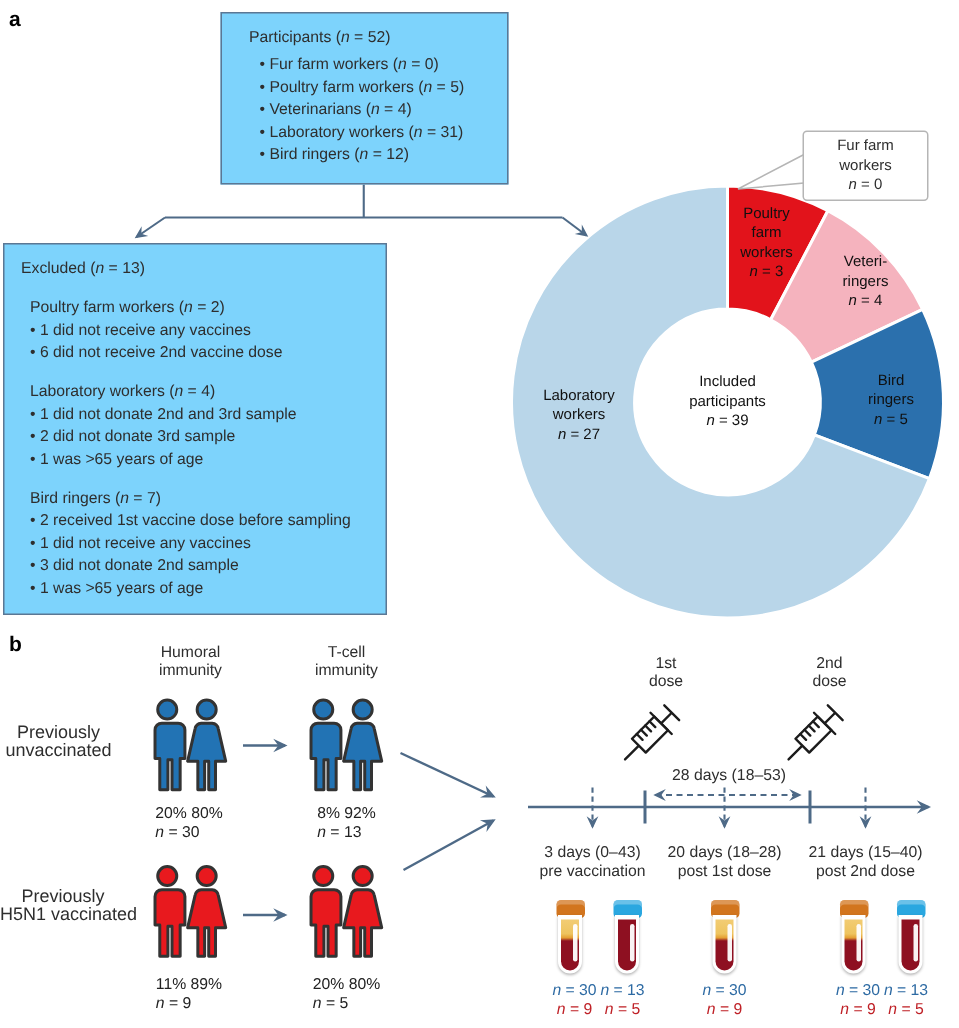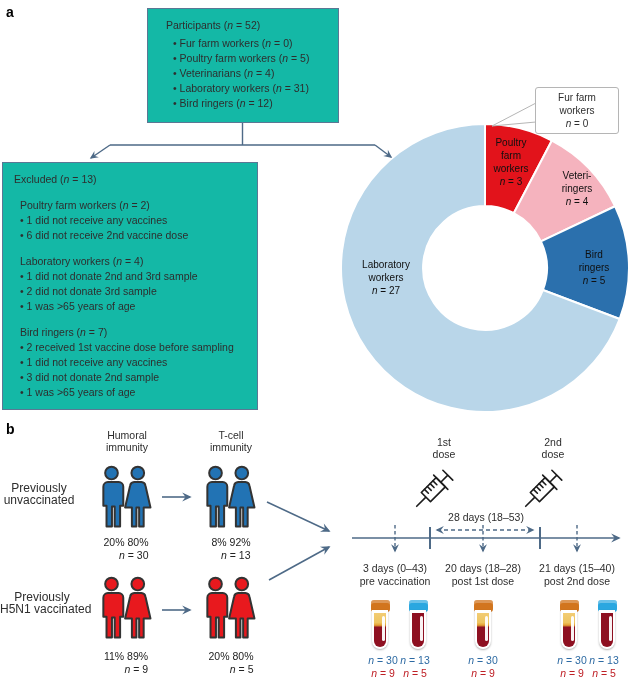--- a/index.html
+++ b/index.html
@@ -1,34 +1,34 @@
 <!DOCTYPE html>
 <html><head>
 <meta charset="utf-8">
 <style>
   html,body{margin:0;padding:0;background:#fff}
   #root{position:relative;width:639px;height:685px;background:#fff;
         font-family:"Liberation Sans",sans-serif;color:#2e2e2e;overflow:hidden}
   .abs{position:absolute}
   .panel-label{font-weight:bold;font-size:14px;color:#000}
-  .box{position:absolute;border:1.5px solid #5b7794;background:#14b8a6;
+  .box{position:absolute;border:1.5px solid #5b7794;background:#7dd3fc;
        font-size:10.5px;line-height:15px;box-sizing:border-box}
   .box .bx-title{white-space:nowrap}
   ul.plain{list-style:none;margin:0;padding:0}
   ul.plain li{white-space:nowrap}
   li.bullet::before{content:"• "}
   .grp{margin-top:11px}
   .donut-label{position:absolute;transform:translate(-50%,-50%);text-align:center;
                font-size:10px;line-height:13px;color:#101010;white-space:nowrap}
   .callout{position:absolute;border:1px solid #b5b5b5;border-radius:3px;background:#fff;
            font-size:10px;line-height:13px;text-align:center;padding:3px 4px;box-sizing:border-box}
   .hdr2{position:absolute;transform:translateX(-50%);text-align:center;
         font-size:10.5px;line-height:12px;white-space:nowrap}
   .rowlab{position:absolute;text-align:center;font-size:12px;line-height:11.5px;white-space:nowrap}
-  .pct{position:absolute;transform:translateX(-50%);text-align:right;
+  .pct{position:absolute;transform:translateX(-50%);text-align:left;
        font-size:10.5px;line-height:13px;color:#222;white-space:nowrap}
   .ptlab{position:absolute;transform:translateX(-50%);text-align:center;
          font-size:10.5px;line-height:12.5px;white-space:nowrap}
   .sample{position:absolute;text-align:center}
   .tubes{display:flex;justify-content:space-between;padding:0 1px}
   .tubes.one{justify-content:center}
   .tube{width:24px;position:relative}
   .cap{width:19px;height:12px;margin:0 auto;border-radius:3px}
   .cap-orange{background:#d2751e;box-shadow:inset 0 3px 0 rgba(255,255,255,.25)}
   .cap-blue{background:#2aa7e0;box-shadow:inset 0 3px 0 rgba(255,255,255,.3)}
@@ -157,20 +157,25 @@
   <div class="donut-label" style="left:594px;top:267px">
     <div>Bird</div>
     <div>ringers</div>
     <div><i>n</i> = 5</div>
   </div>
   <div class="donut-label" style="left:386px;top:277px">
     <div>Laboratory</div>
     <div>workers</div>
     <div><i>n</i> = 27</div>
   </div>
+  <div class="donut-label" style="left:485px;top:268px">
+    <div>Included</div>
+    <div>participants</div>
+    <div><i>n</i> = 39</div>
+  </div>
 
   <div class="callout" style="left:535px;top:87px;width:84px">
     <div>Fur farm workers</div>
     <div><i>n</i> = 0</div>
   </div>
 
   <div class="abs panel-label" style="left:6px;top:421px">b</div>
 
   <div class="hdr2" style="left:127px;top:429px">
     <div>Humoral</div>

